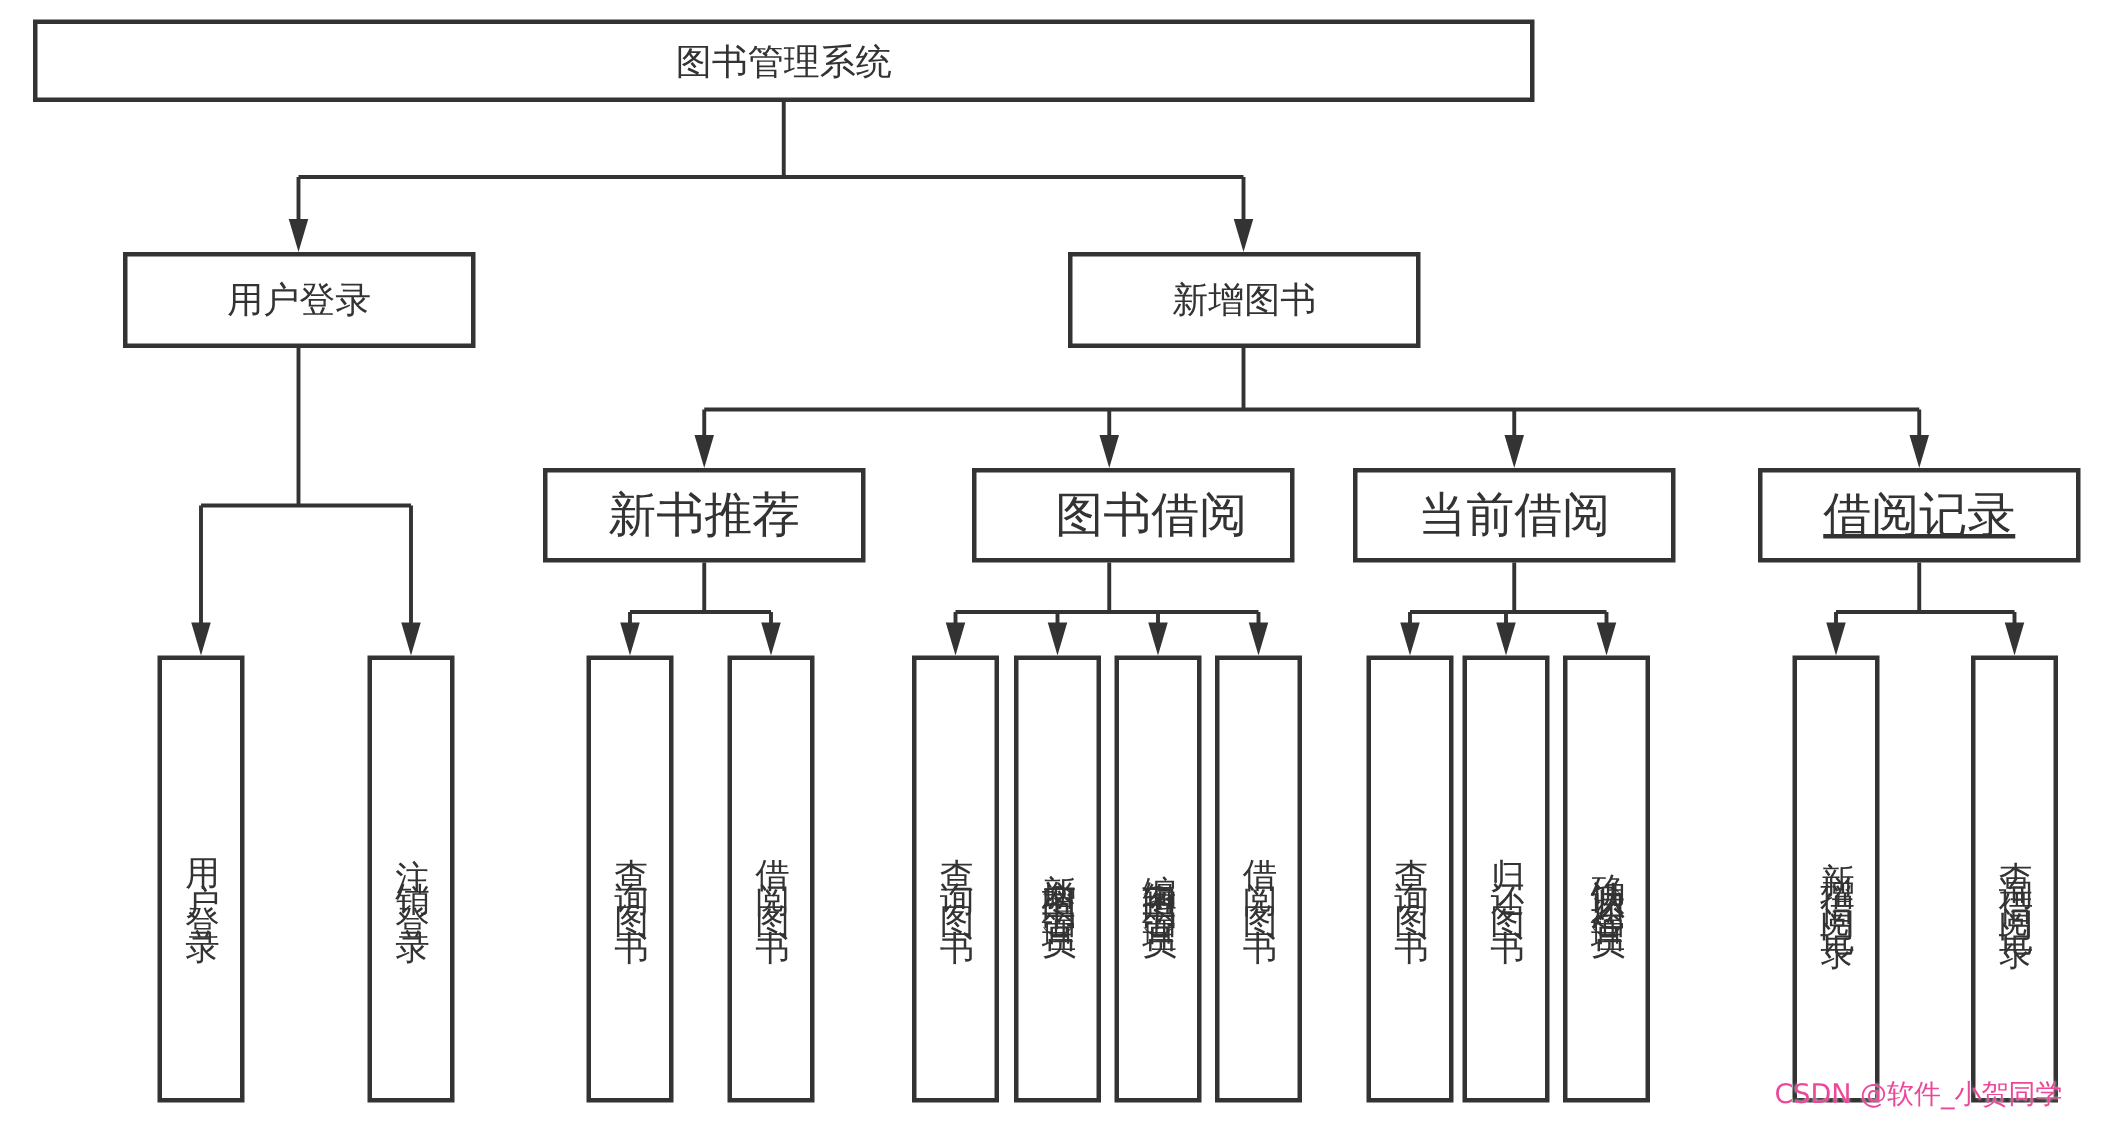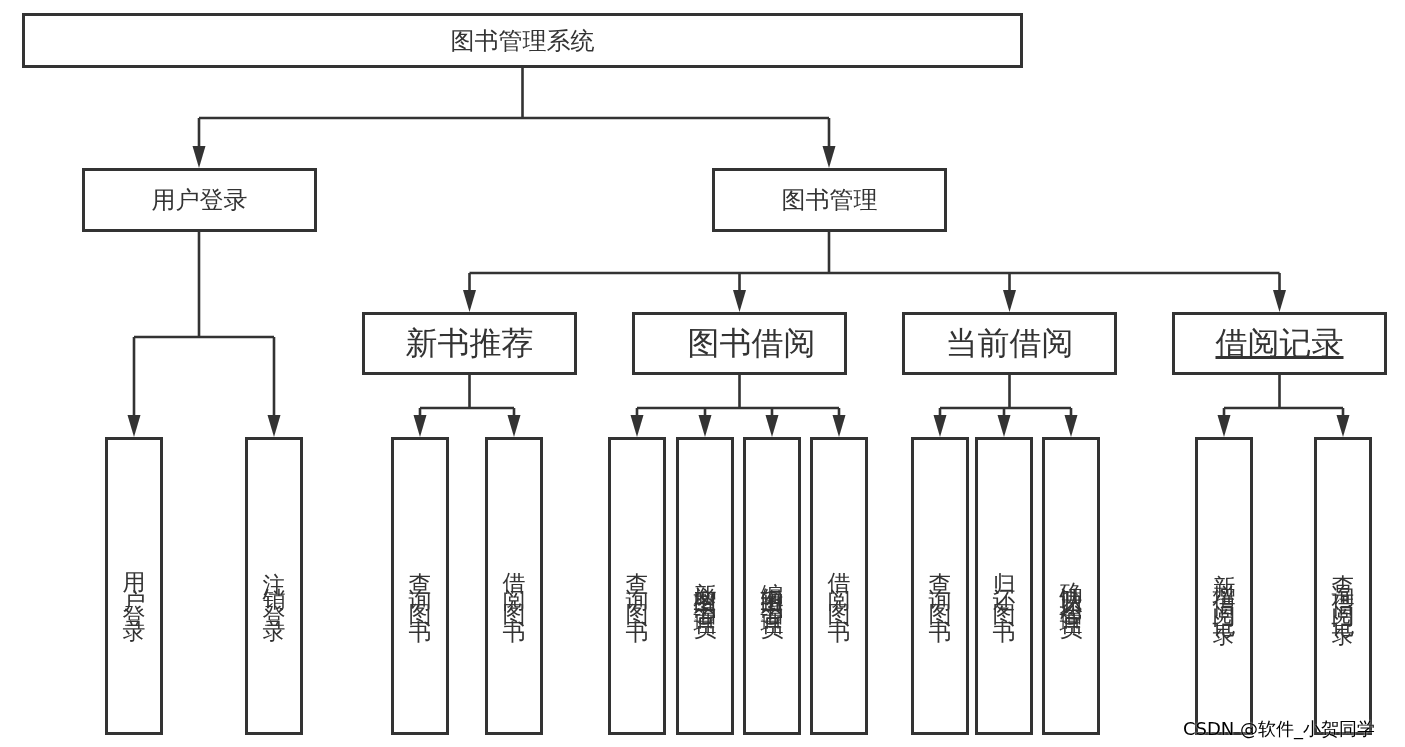--- a/index.html
+++ b/index.html
@@ -21,21 +21,21 @@
   .leaf       { top: 437px; width: 58px; height: 298px; }
   .leaf .vtext {
     writing-mode: vertical-rl; text-orientation: mixed;
     font-size: 23px; color: #333333; line-height: 1;
   }
   .ls-lg { letter-spacing: 16px; }
   .ls-md { letter-spacing: 10px; }
   .ls-sm { letter-spacing: 5px; }
   .watermark {
     position: absolute; left: 1183px; top: 717px; z-index: 4;
-    font-size: 18px; color: #000000; white-space: nowrap;
+    font-size: 18px; color: #ec4899; white-space: nowrap;
     text-shadow: 0 0 2px #ffffff;
   }
 </style>
 </head>
 <body>
 
 <div class="canvas">
 
   <svg class="connectors" width="1405" height="747" viewBox="0 0 1405 747">
     <g stroke="#333333" stroke-width="2.6" fill="none">
@@ -86,27 +86,27 @@
   </svg>
 
   <div class="node node-root">
     <span>图书管理系统</span>
   </div>
 
   <div class="node node-l2" style="left:82px;">
     <span>用户登录</span>
   </div>
   <div class="node node-l2" style="left:712px;">
-    <span>图书管理</span>
+    <span>新增图书</span>
   </div>
 
   <div class="node node-l3" style="left:362px;">
     <span>新书推荐</span>
   </div>
-  <div class="node node-l3" style="left:632px;padding-left:24px;">
+  <div class="node node-l3" style="left:648px;padding-left:24px;">
     <span>图书借阅</span>
   </div>
   <div class="node node-l3" style="left:902px;">
     <span>当前借阅</span>
   </div>
   <div class="node node-l3" style="left:1172px;text-decoration:underline;">
     <span>借阅记录</span>
   </div>
 
   <div class="node leaf" style="left:105px;">

